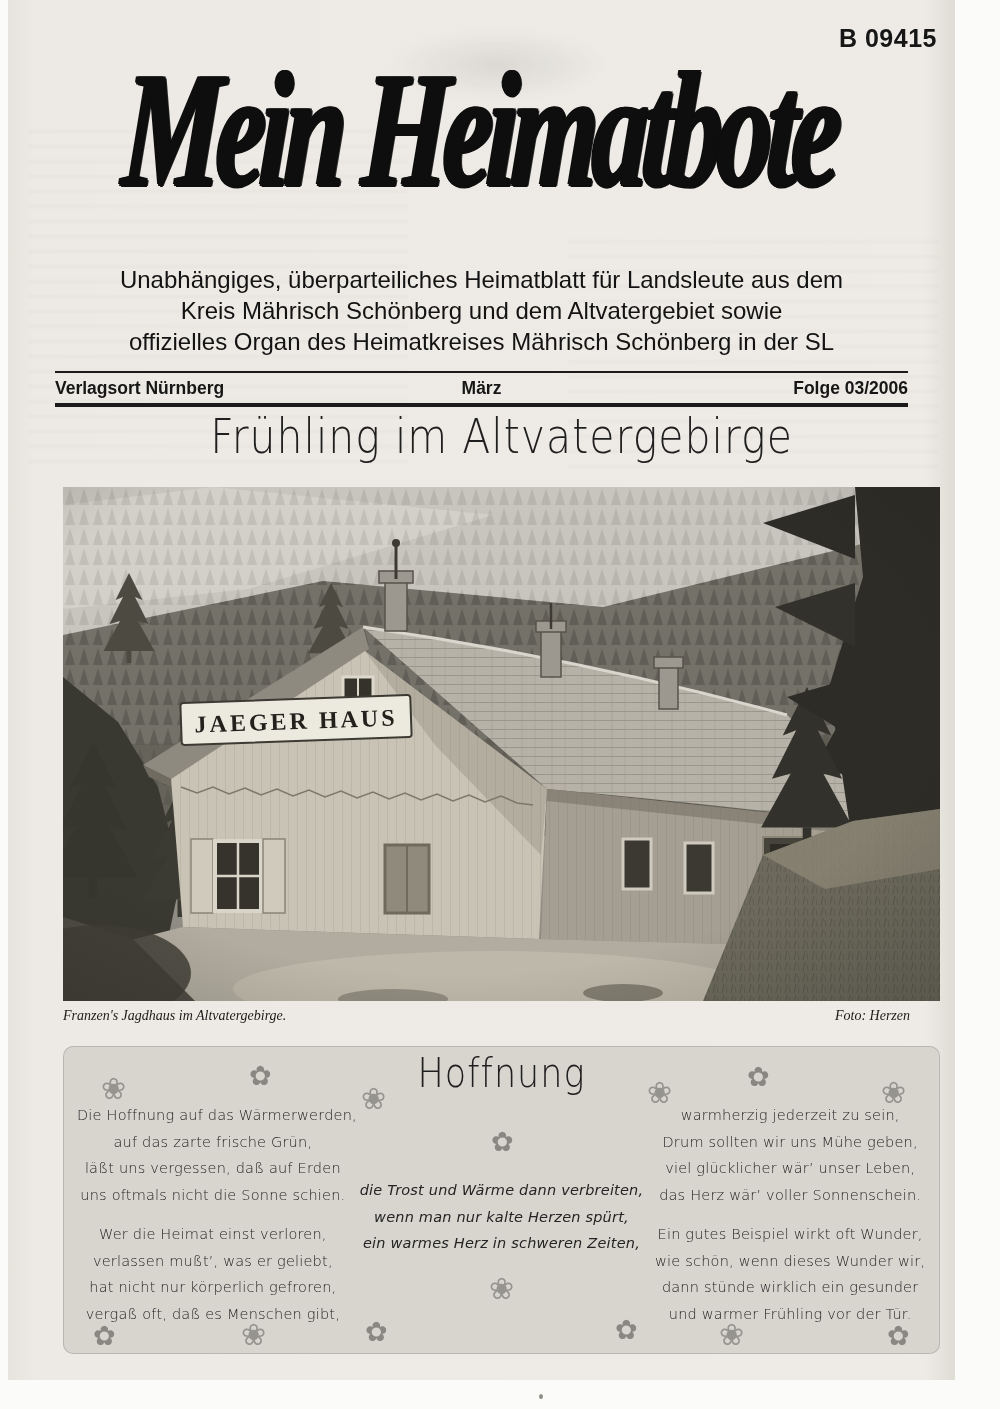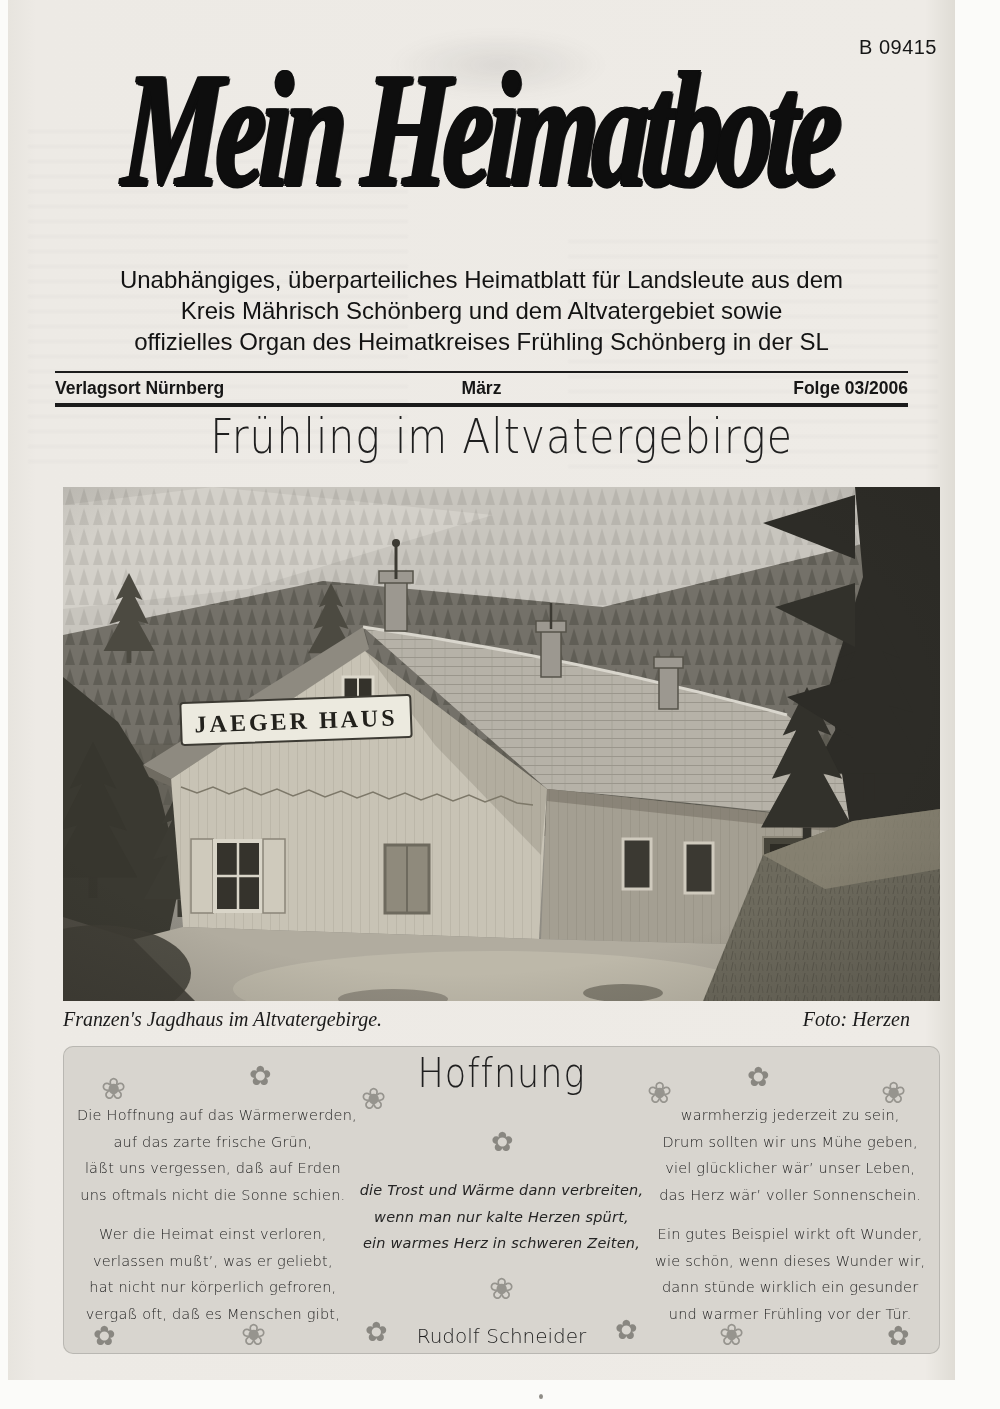--- a/index.html
+++ b/index.html
@@ -6,21 +6,21 @@
   .stage{position:relative;width:1000px;height:1409px;overflow:hidden;
          font-family:"Liberation Sans",sans-serif;color:#161616;}
   .paper{position:absolute;left:8px;top:0;width:947px;height:1380px;
          background:linear-gradient(90deg,#e7e4de 0,#edeae5 28px,#eeebe6 calc(100% - 30px),#dfdcd5 100%);}
   .ghost{position:absolute;opacity:.5;pointer-events:none;
          background:repeating-linear-gradient(to bottom,rgba(70,70,78,.05) 0 3px,transparent 3px 15px);
          filter:blur(1px);}
   .smudge{position:absolute;background:radial-gradient(ellipse at center,rgba(60,60,60,.10),transparent 70%);
           filter:blur(4px);}
 
-  .code{position:absolute;top:36px;right:18px;font-size:20px;font-weight:normal;letter-spacing:.5px;}
+  .code{position:absolute;top:24px;right:18px;font-size:25px;font-weight:bold;letter-spacing:.5px;}
 
   .masthead{position:absolute;left:34px;top:26px;width:884px;height:212px;text-align:center;overflow:visible;}
   .masthead-title{display:inline-block;font-family:"Liberation Serif",serif;font-weight:bold;font-style:italic;
       font-size:111px;line-height:140px;letter-spacing:-0.052em;color:#0e0e0e;white-space:nowrap;
       transform:scaleY(1.48) skewX(-4deg);transform-origin:center top;
       text-shadow:2px 0 0 #0e0e0e,-1px 0 0 #0e0e0e,0 1px 0 #0e0e0e,2px 2px 0 #0e0e0e,3px 1px 0 rgba(14,14,14,.85);}
 
   .subtitle{position:absolute;left:50px;right:50px;top:264px;text-align:center;
             font-size:24px;line-height:31px;font-weight:normal;color:#131313;}
   .subtitle span{display:block;}
@@ -35,21 +35,21 @@
   .infobar .mid{position:absolute;left:50%;transform:translateX(-50%);}
 
   .deco{font-family:"DejaVu Sans",sans-serif;font-weight:200;color:#1f1f1f;}
   .article-title{position:absolute;left:0;right:0;top:412px;text-align:center;padding-left:40px;}
   .article-title span{display:inline-block;font-size:41px;letter-spacing:1px;transform:scaleY(1.18);transform-origin:center;}
 
   .photo{position:absolute;left:55px;top:487px;width:877px;height:514px;background:#9a978f;}
   .photo svg{display:block;width:100%;height:100%;}
 
   .caption{position:absolute;left:55px;right:45px;top:1008px;display:flex;justify-content:space-between;
-           font-family:"Liberation Serif",serif;font-style:italic;font-size:20px;color:#1a1a1a;}
+           font-family:"Liberation Serif",serif;font-style:italic;font-size:14px;color:#1a1a1a;}
 
   .poembox{position:absolute;left:55px;top:1046px;width:877px;height:308px;
            background:#d8d5cf;border-radius:10px;
            box-shadow:inset 0 0 0 1px rgba(130,128,122,.35);}
   .poem-title{position:absolute;top:7px;left:0;right:0;text-align:center;}
   .poem-title span{display:inline-block;font-size:35px;letter-spacing:1px;transform:scaleY(1.15);}
   .poem-cols{position:absolute;top:56px;left:14px;right:14px;display:flex;}
   .pcol{text-align:center;font-size:14.5px;line-height:26.5px;letter-spacing:.2px;color:#242424;}
   .pcol-0{width:32%;}
   .pcol-1{width:36%;padding-top:75px;font-style:italic;}
@@ -75,21 +75,21 @@
 
     <div class="code">B 09415</div>
 
     <div class="masthead">
       <span class="masthead-title">Mein Heimatbote</span>
     </div>
 
     <div class="subtitle">
       <span>Unabhängiges, überparteiliches Heimatblatt für Landsleute aus dem</span>
       <span>Kreis Mährisch Schönberg und dem Altvatergebiet sowie</span>
-      <span>offizielles Organ des Heimatkreises Frühling Schönberg in der SL</span>
+      <span>offizielles Organ des Heimatkreises Mährisch Schönberg in der SL</span>
     </div>
 
     <div class="rule rule-a"></div>
     <div class="infobar">
       <span>Verlagsort Nürnberg</span>
       <span class="mid">März</span>
       <span>Folge 03/2006</span>
     </div>
     <div class="rule rule-b"></div>
 
@@ -303,18 +303,17 @@
             </div>
             <div class="stanza">
               <div class="pline">Ein gutes Beispiel wirkt oft Wunder,</div>
               <div class="pline">wie schön, wenn dieses Wunder wir,</div>
               <div class="pline">dann stünde wirklich ein gesunder</div>
               <div class="pline">und warmer Frühling vor der Tür.</div>
             </div>
           </div>
       </div>
 
-      <div class="poem-author deco">Rudolf Schneider</div>
     </div>
 
     <div class="bottom-dot"></div>
   </div>
 </div>
 
 </body></html>

